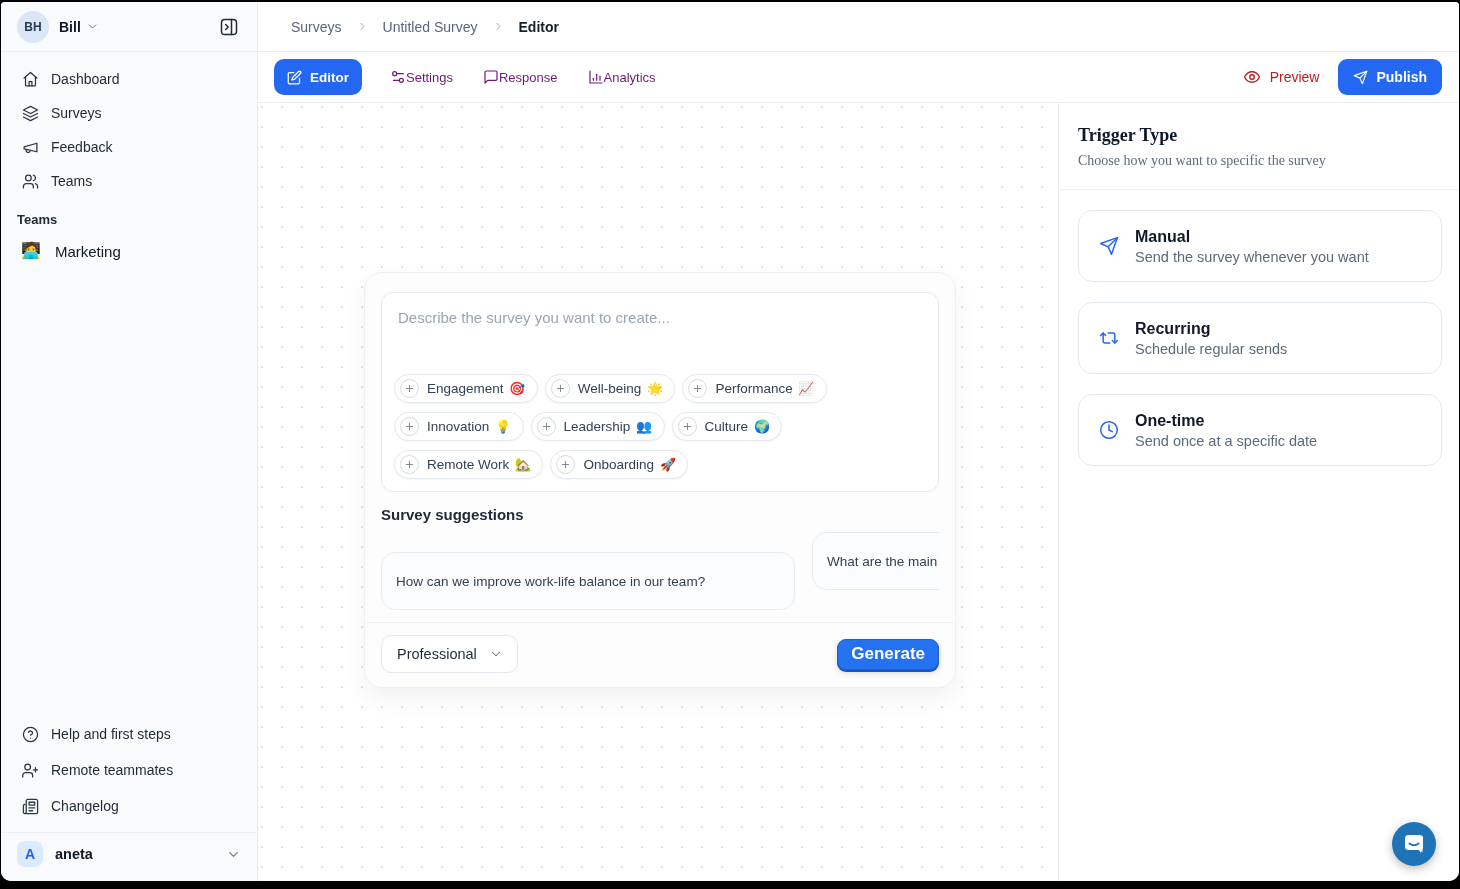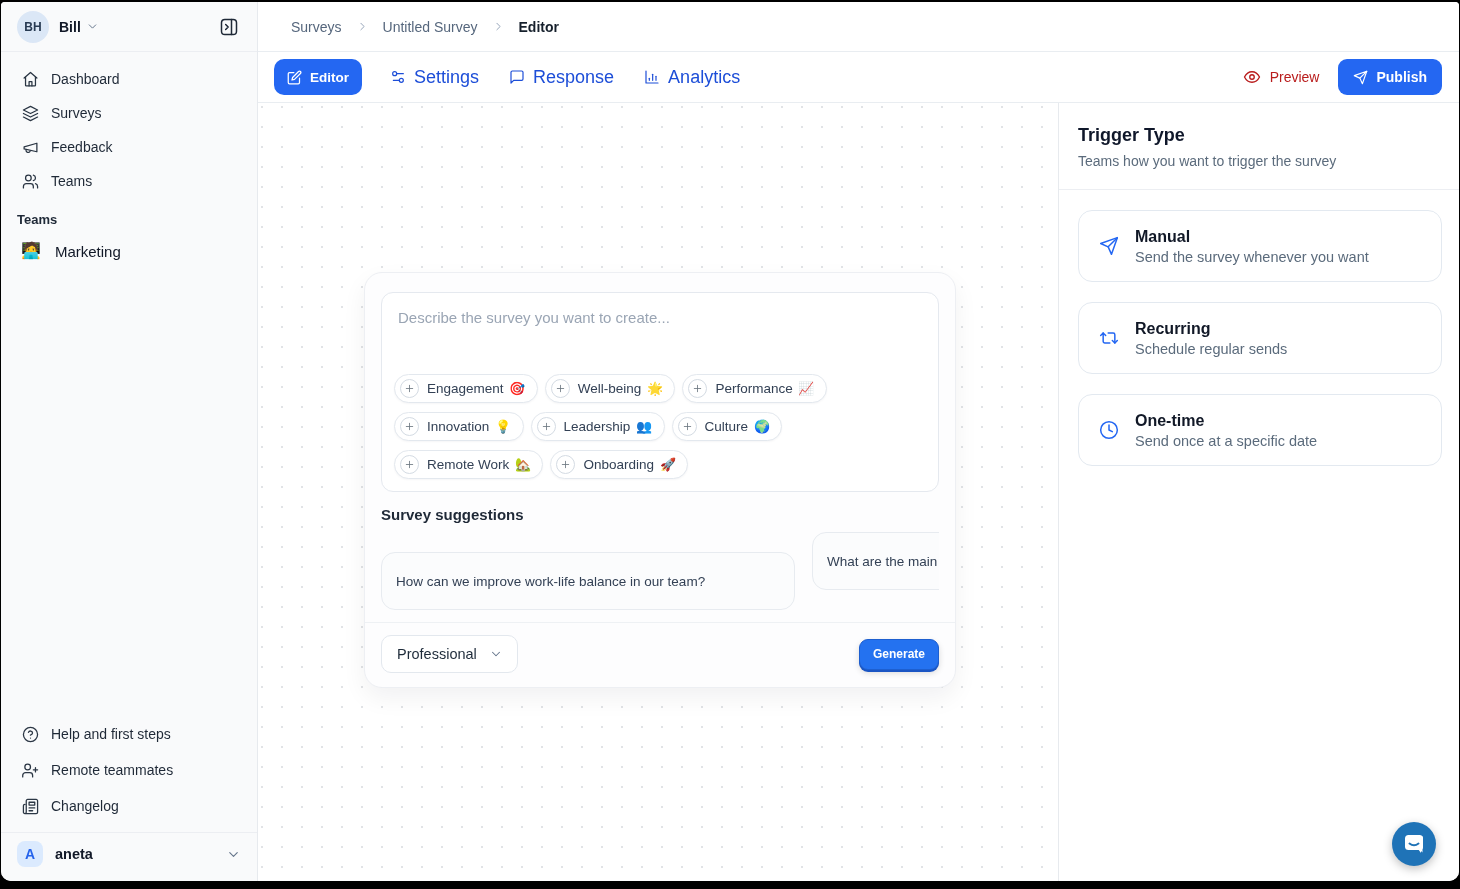--- a/index.html
+++ b/index.html
@@ -85,23 +85,23 @@
     background:#fff; border-bottom:1px solid #e9edf1;
     display:flex; align-items:center; padding:0 17px 0 16px;
   }
   .tab-active {
     display:flex; align-items:center; gap:8px; height:36px; padding:0 13px;
     background:#2467f2; color:#fff; border:none; border-radius:10px;
     font-size:13.5px; font-weight:600; cursor:pointer;
     font-family:"Liberation Sans", sans-serif;
   }
   .tab {
-    display:flex; align-items:center; gap:8px; height:36px; padding:0 2px;
-    background:transparent; color:#1d4ed8; border:none; margin-left:26px;
-    font-size:18px; cursor:pointer; font-family:"Liberation Sans", sans-serif;
+    display:flex; align-items:center; gap:0; height:36px; padding:0 2px;
+    background:transparent; color:#701a75; border:none; margin-left:26px;
+    font-size:13px; cursor:pointer; font-family:"Liberation Sans", sans-serif;
   }
   .preview-btn {
     margin-left:auto; display:flex; align-items:center; gap:9px;
     background:transparent; border:none; color:#b91c1c; font-size:14px;
     cursor:pointer; font-family:"Liberation Sans", sans-serif;
   }
   .publish-btn {
     margin-left:19px; display:flex; align-items:center; gap:8px; height:36px;
     padding:0 15px; background:#2467f2; color:#fff; border:none; border-radius:9px;
     font-size:14px; font-weight:600; cursor:pointer;
@@ -166,31 +166,31 @@
   }
   .tone-select {
     display:flex; align-items:center; gap:12px; height:38px; padding:0 14px 0 15px;
     background:#fff; border:1px solid #e3e8ee; border-radius:10px;
     font-size:14.5px; color:#1e2b3a; cursor:pointer;
     font-family:"Liberation Sans", sans-serif;
   }
   .generate-btn {
     height:31px; padding:0 13px; background:#2472f0; color:#fff;
     border:1px solid #1d5fd0; border-radius:9px;
-    font-size:12px; font-weight:600; cursor:pointer;
+    font-size:17px; font-weight:600; cursor:pointer;
     box-shadow:0 2px 0 #1a55c4, 0 3px 6px rgba(0,0,0,.15);
     font-family:"Liberation Sans", sans-serif;
   }
 
   
   .right-panel {
     position:absolute; left:1057px; right:0; top:101px; bottom:0;
     background:#fff; border-left:1px solid #e7eaee;
   }
-  .rp-header { padding:22px 19px 20px 19px; border-bottom:1px solid #eceef2; }
+  .rp-header { padding:22px 19px 20px 19px; border-bottom:1px solid #eceef2;font-family:Liberation Serif, serif; }
   .rp-title { font-size:18px; font-weight:700; color:#0f172a; }
   .rp-sub { font-size:14px; color:#5b6b7c; margin-top:7px; }
   .rp-body { padding:20px 17px 0 19px; display:flex; flex-direction:column; gap:20px; }
   .trigger-card {
     height:72px; background:#fff; border:1px solid #e3e9f0; border-radius:14px;
     display:flex; align-items:center; padding:0 16px 0 20px; gap:16px; cursor:pointer;
     text-align:left; font-family:"Liberation Sans", sans-serif;
   }
   .trigger-icon { color:#2467f2; flex:none; }
   .trigger-title { font-size:16px; font-weight:700; color:#111827; }
@@ -512,21 +512,21 @@
         <button class="generate-btn">
           <span>Generate</span>
         </button>
       </div>
     </section>
   </main>
 
   <aside class="right-panel">
     <div class="rp-header">
       <div class="rp-title">Trigger Type</div>
-      <div class="rp-sub">Teams how you want to trigger the survey</div>
+      <div class="rp-sub">Choose how you want to specific the survey</div>
     </div>
     <div class="rp-body">
       <button class="trigger-card">
         <span class="trigger-icon">
           <svg class="ic" width="20" height="20" viewBox="0 0 24 24">
               <path d="m22 2-7 20-4-9-9-4Z"></path>
               <path d="M22 2 11 13"></path>
             </svg>
         </span>
         <span>

